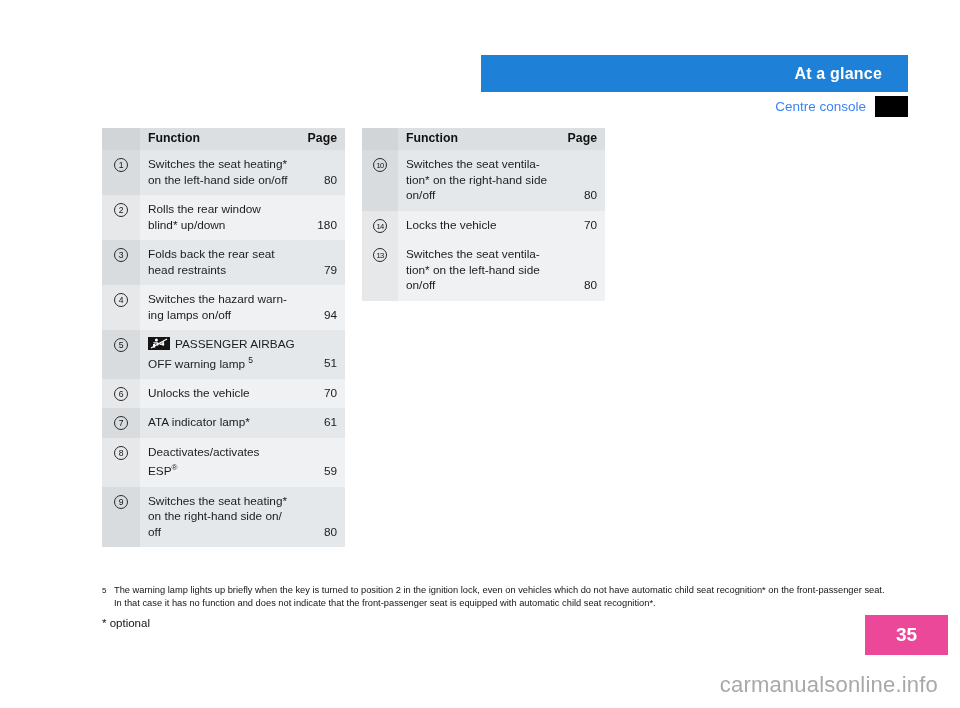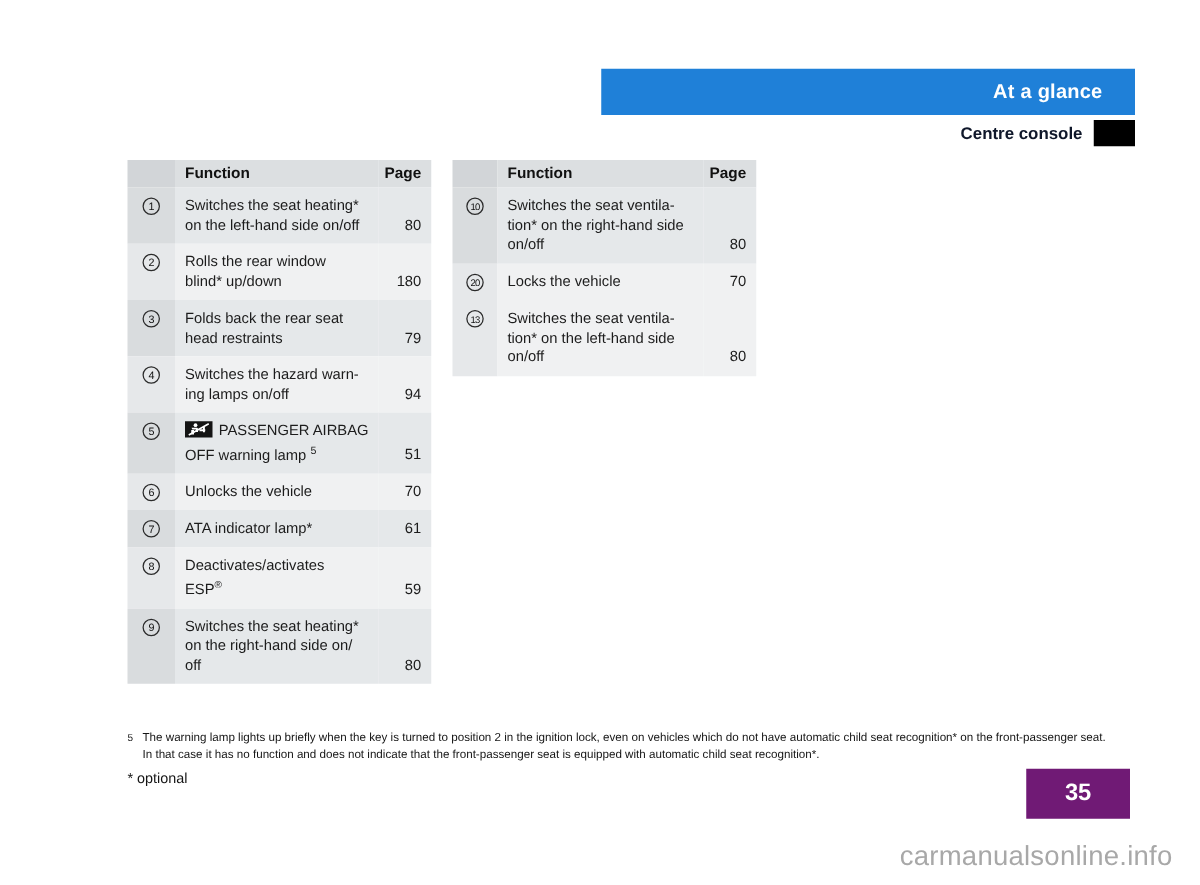--- a/index.html
+++ b/index.html
@@ -43,22 +43,22 @@
     left: 481px;
     top: 96px;
     width: 427px;
     height: 21px;
   }
   .subheader-title {
     position: absolute;
     right: 42px;
     top: 0;
     font-size: 13.5px;
-    font-weight: bold;
-    color: #0f172a;
+    font-weight: normal;
+    color: #3b82f6;
     white-space: nowrap;
     line-height: 21px;
   }
   .subheader-marker {
     position: absolute;
     right: 0;
     top: 0;
     width: 33px;
     height: 21px;
     background: #000000;
@@ -190,25 +190,25 @@
     position: absolute;
     left: 102px;
     top: 617px;
     font-size: 11.5px;
     color: #141414;
   }
 
   
   .page-badge {
     position: absolute;
-    left: 821px;
+    left: 865px;
     top: 615px;
     width: 83px;
     height: 40px;
-    background: #701a75;
+    background: #ec4899;
   }
   .page-badge span {
     position: absolute;
     left: 50%;
     top: 50%;
     transform: translate(-50%, -50%);
     color: #ffffff;
     font-size: 19px;
     font-weight: bold;
   }
@@ -325,21 +325,21 @@
         <td class="h-pg">Page</td>
       </tr>
     </thead>
     <tbody>
         <tr class="odd">
           <td class="c-numcell"><span class="circ two-digit">10</span></td>
           <td class="c-fncell">Switches the seat ventila-<br>tion* on the right-hand side<br>on/off</td>
           <td class="c-pgcell">80</td>
         </tr>
         <tr class="even">
-          <td class="c-numcell"><span class="circ two-digit">20</span></td>
+          <td class="c-numcell"><span class="circ two-digit">14</span></td>
           <td class="c-fncell">Locks the vehicle</td>
           <td class="c-pgcell">70</td>
         </tr>
         <tr class="even">
           <td class="c-numcell"><span class="circ two-digit">13</span></td>
           <td class="c-fncell">Switches the seat ventila-<br>tion* on the left-hand side<br>on/off</td>
           <td class="c-pgcell">80</td>
         </tr>
       </tbody>
   </table>

